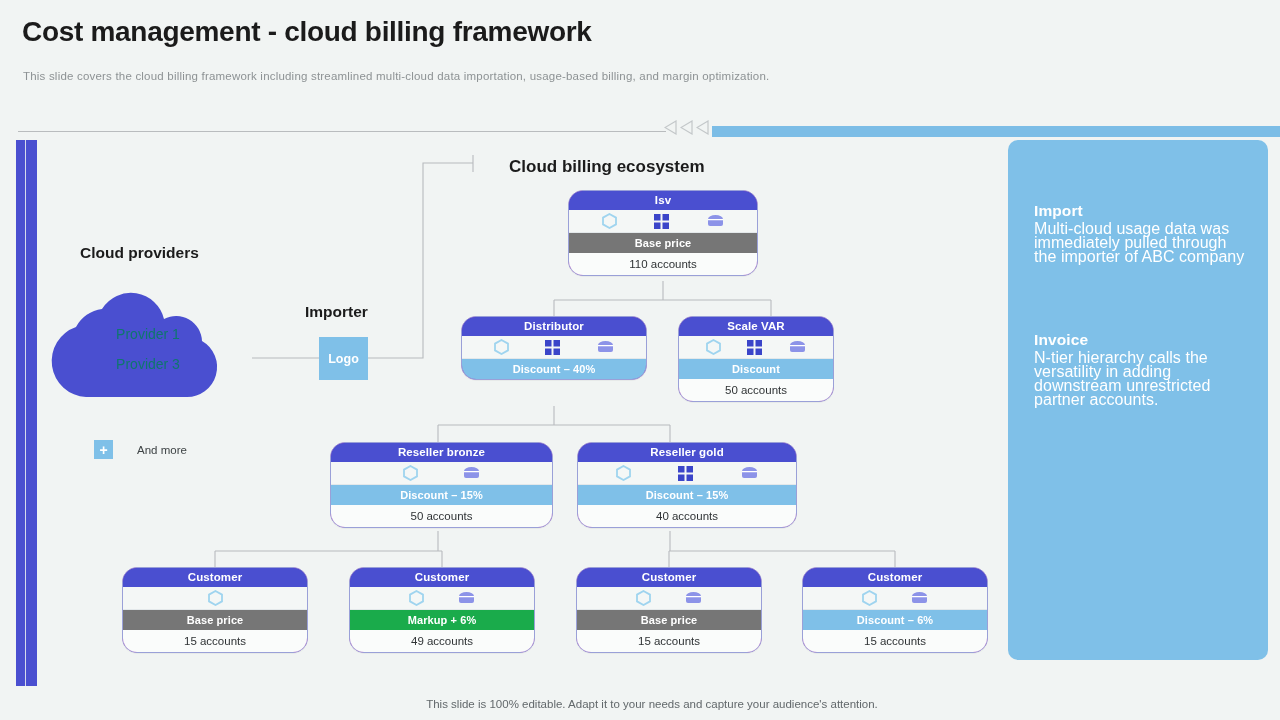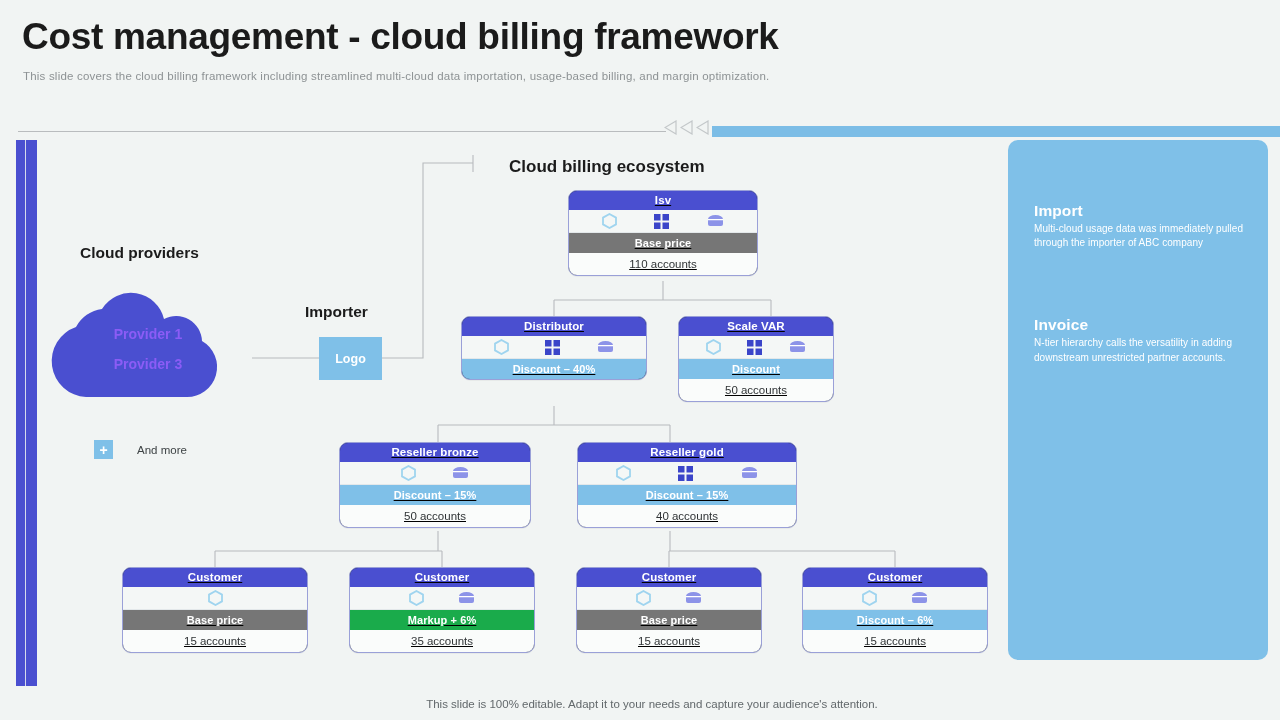--- a/index.html
+++ b/index.html
@@ -8,21 +8,21 @@
     background: #f1f4f3;
     font-family: "Liberation Sans", sans-serif;
     position: relative;
     overflow: hidden;
   }
 
   
   #page-title {
     position: absolute;
     left: 22px; top: 16px;
-    font-size: 37px;
+    font-size: 28px;
     font-weight: bold;
     color: #1b1b1b;
     letter-spacing: -0.3px;
   }
   #page-subtitle {
     position: absolute;
     left: 23px; top: 70px;
     font-size: 11.5px;
     color: #8d9294;
     letter-spacing: .2px;
@@ -80,21 +80,21 @@
   .info-block { width: 218px; }
   .info-block + .info-block { margin-top: 0; }
   .info-title {
     font-size: 15.5px;
     font-weight: bold;
     color: #ffffff;
     margin-bottom: 2px;
     letter-spacing: .1px;
   }
   .info-body {
-    font-size: 10px;
+    font-size: 16px;
     color: #ffffff;
     line-height: 14.2px;
     letter-spacing: .05px;
   }
   #info-block-analyse { margin-top: 75px; }
   #info-block-invoice { margin-top: 66px; }
 
   
   #ecosystem-label {
     position: absolute;
@@ -120,22 +120,22 @@
   }
   #cloud-providers-shape svg { display: block; }
   .cloud-text {
     position: absolute;
     left: 0; top: 38px;
     width: 208px;
     text-align: center;
   }
   .cloud-text div {
     font-size: 14px;
-    font-weight: bold;
-    color: #8b5cf6;
+    font-weight: normal;
+    color: #0f766e;
     line-height: 30px;
   }
 
   
   #and-more-row {
     position: absolute;
     left: 94px; top: 440px;
     display: flex; align-items: center; gap: 10px;
   }
   #and-more-badge {
@@ -146,45 +146,44 @@
     display: flex; align-items: center; justify-content: center;
     font-weight: bold;
     line-height: 1;
   }
   #and-more-label { font-size: 11.5px; color: #3e4345; margin-left: 14px; }
 
   
   #importer-logo {
     position: absolute;
     left: 319px; top: 337px;
-    width: 63px; height: 43px;
+    width: 49px; height: 43px;
     background: #7fc0e8;
     color: #ffffff;
     font-size: 12.5px;
     font-weight: bold;
     display: flex; align-items: center; justify-content: center;
   }
 
   
   #connectors {
     position: absolute;
     left: 0; top: 0;
     width: 1280px; height: 720px;
     pointer-events: none;
   }
 
   
   .node {
     position: absolute;
-    background: #0f172a;
+    background: #a21caf;
     border: 1px solid #9aa0d8;
-    border-radius: 9px;
+    border-radius: 15px;
     overflow: hidden;
     box-shadow: 0 1px 0 rgba(0,0,0,.04);
-    text-decoration: underline;
   }
   .node-head {
     background: #4a4fd0;
     color: #ffffff;
     font-size: 11.5px;
     font-weight: bold;
     text-align: center;
     line-height: 19px;
     height: 19px;
     letter-spacing: .1px;
@@ -386,21 +385,21 @@
         <svg width="17" height="14" viewBox="0 0 17 14">
           <path d="M1 5 a7.5 4 0 0 1 15 0 V10 a2 2 0 0 1 -2 2 H3 a2 2 0 0 1 -2 -2 Z" fill="#8c93e8"></path>
           <path d="M1 5.6 H16" stroke="#ffffff" stroke-width="1.1" fill="none"></path>
         </svg>
       </span>
   </div>
   <div class="node-band band-blue">Discount</div>
   <div class="node-foot">50 accounts</div>
 </div>
 
-<div class="node" style="left:339px; top:442px; width:192px;">
+<div class="node" style="left:330px; top:442px; width:223px;">
   <div class="node-head">Reseller bronze</div>
   <div class="node-icons icons-2">
     <span class="ico">
         <svg width="15" height="16" viewBox="0 0 15 16">
           <path d="M7.5 1 L14 4.6 V11.4 L7.5 15 L1 11.4 V4.6 Z" fill="none" stroke="#9fd4ef" stroke-width="1.8"></path>
         </svg>
       </span>
     <span class="ico">
         <svg width="17" height="14" viewBox="0 0 17 14">
           <path d="M1 5 a7.5 4 0 0 1 15 0 V10 a2 2 0 0 1 -2 2 H3 a2 2 0 0 1 -2 -2 Z" fill="#8c93e8"></path>
@@ -461,21 +460,21 @@
         </svg>
       </span>
     <span class="ico">
         <svg width="17" height="14" viewBox="0 0 17 14">
           <path d="M1 5 a7.5 4 0 0 1 15 0 V10 a2 2 0 0 1 -2 2 H3 a2 2 0 0 1 -2 -2 Z" fill="#8c93e8"></path>
           <path d="M1 5.6 H16" stroke="#ffffff" stroke-width="1.1" fill="none"></path>
         </svg>
       </span>
   </div>
   <div class="node-band band-green">Markup + 6%</div>
-  <div class="node-foot">35 accounts</div>
+  <div class="node-foot">49 accounts</div>
 </div>
 
 <div class="node" style="left:576px; top:567px; width:186px;">
   <div class="node-head">Customer</div>
   <div class="node-icons icons-2">
     <span class="ico">
         <svg width="15" height="16" viewBox="0 0 15 16">
           <path d="M7.5 1 L14 4.6 V11.4 L7.5 15 L1 11.4 V4.6 Z" fill="none" stroke="#9fd4ef" stroke-width="1.8"></path>
         </svg>
       </span>

